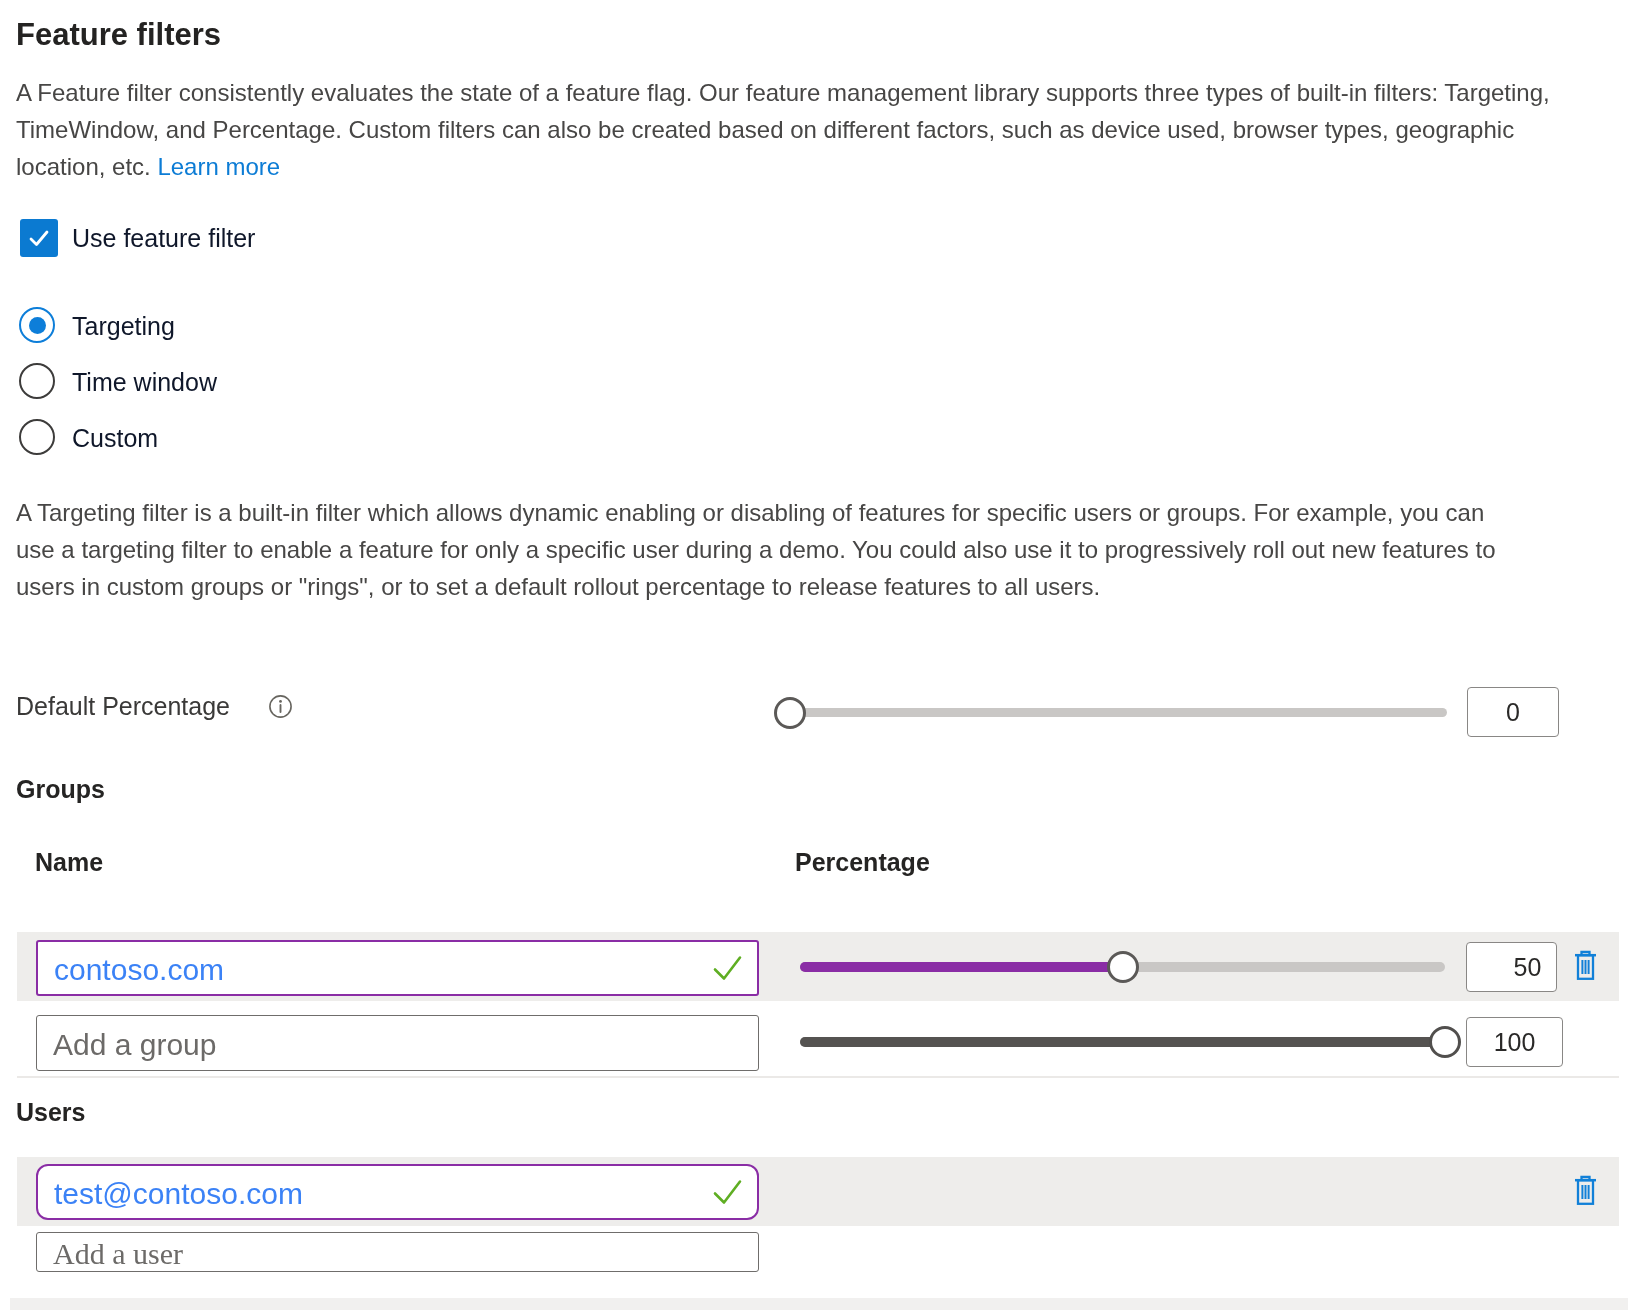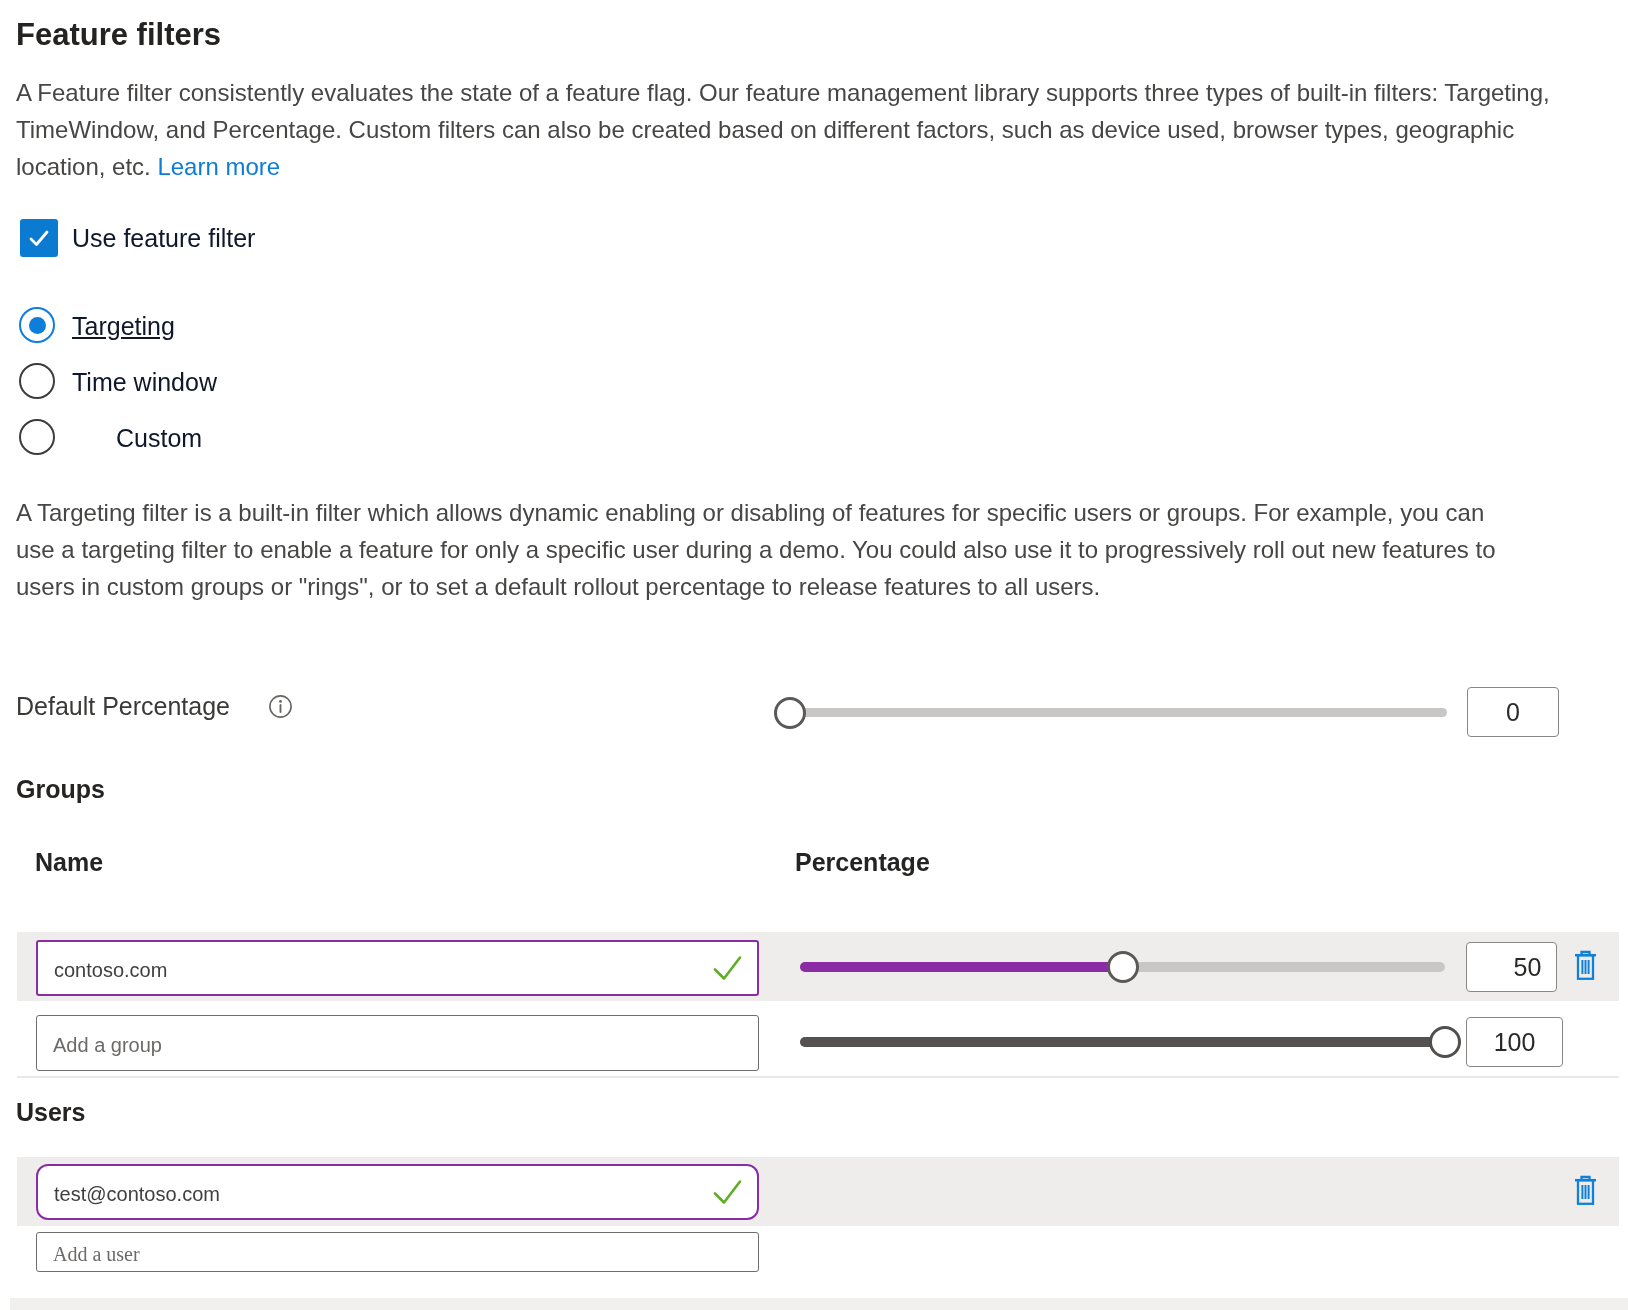--- a/index.html
+++ b/index.html
@@ -38,21 +38,21 @@
     background:#fff;border:3.5px solid #5b5957;box-sizing:border-box;cursor:pointer;}
   .slider.dark .thumb{border-color:#514f4d;}
 
   
   .row-band{background:#eeedeb;}
   .divider{background:#ebe9e7;}
 
   
   .input-wrap{position:absolute;background:#ffffff;box-sizing:border-box;border-radius:3px;}
   .input-wrap input{width:100%;height:100%;border:none;outline:none;background:transparent;
-    font-family:inherit;font-size:20px;color:#404040;padding:4px 50px 0 16px;box-sizing:border-box;}
+    font-family:inherit;font-size:30px;color:#3b82f6;padding:4px 50px 0 16px;box-sizing:border-box;}
   .input-wrap input::placeholder{color:#6c6a68;opacity:1;}
   .input-wrap.valid{border:2.5px solid #8a2da5;}
   .input-wrap.plain{border:1.5px solid #6f6d6b;}
   .input-wrap .check{position:absolute;right:14px;top:50%;transform:translateY(-50%);}
   .num-input{position:absolute;box-sizing:border-box;border:1.5px solid #898785;border-radius:4px;
     background:#fff;font-family:inherit;font-size:25px;color:#2a2928;text-align:center;outline:none;}
   .icon-btn{background:none;border:none;padding:0;cursor:pointer;}
 </style>
 </head>
 <body>
@@ -64,27 +64,27 @@
   <div class="abs para" style="left:16px;top:74px;width:1556px;"><span>A Feature filter consistently evaluates the state of a feature flag. Our feature management library supports three types of built-in filters: Targeting, TimeWindow, and Percentage. Custom filters can also be created based on different factors, such as device used, browser types, geographic location, etc. </span><a class="link">Learn more</a></div>
 
   <div class="abs checkbox" style="left:20px;top:219px;">
     <svg width="26" height="26" viewBox="0 0 26 26">
       <polyline points="5,14 10.5,19.5 21,7" fill="none" stroke="#ffffff" stroke-width="2.8" stroke-linecap="round" stroke-linejoin="round"></polyline>
     </svg>
   </div>
   <div class="abs ctl-label" style="left:72px;top:224px;">Use feature filter</div>
 
   <div class="abs radio selected" style="left:19px;top:307px;"></div>
-  <div class="abs ctl-label" style="left:72px;top:312px;text-decoration:underline;">Targeting</div>
+  <div class="abs ctl-label" style="left:72px;top:312px;">Targeting</div>
 
   <div class="abs radio" style="left:19px;top:363px;"></div>
   <div class="abs ctl-label" style="left:72px;top:368px;">Time window</div>
 
   <div class="abs radio" style="left:19px;top:419px;"></div>
-  <div class="abs ctl-label" style="left:72px;top:424px;margin-left:44px;">Custom</div>
+  <div class="abs ctl-label" style="left:72px;top:424px;">Custom</div>
 
   <div class="abs para" style="left:16px;top:494px;width:1502px;">A Targeting filter is a built-in filter which allows dynamic enabling or disabling of features for specific users or groups. For example, you can use a targeting filter to enable a feature for only a specific user during a demo. You could also use it to progressively roll out new features to users in custom groups or "rings", or to set a default rollout percentage to release features to all users.</div>
 
   <div class="abs ctl-label" style="left:16px;top:692px;color:#3a3938;">Default Percentage</div>
   <div class="abs" style="left:268px;top:694px;">
     <svg width="25" height="25" viewBox="0 0 25 25">
       <circle cx="12.5" cy="12.5" r="10.6" fill="none" stroke="#67655f" stroke-width="1.6"></circle>
       <line x1="12.5" y1="11" x2="12.5" y2="18" stroke="#67655f" stroke-width="1.9" stroke-linecap="round"></line>
       <circle cx="12.5" cy="7.4" r="1.4" fill="#67655f"></circle>
     </svg>

